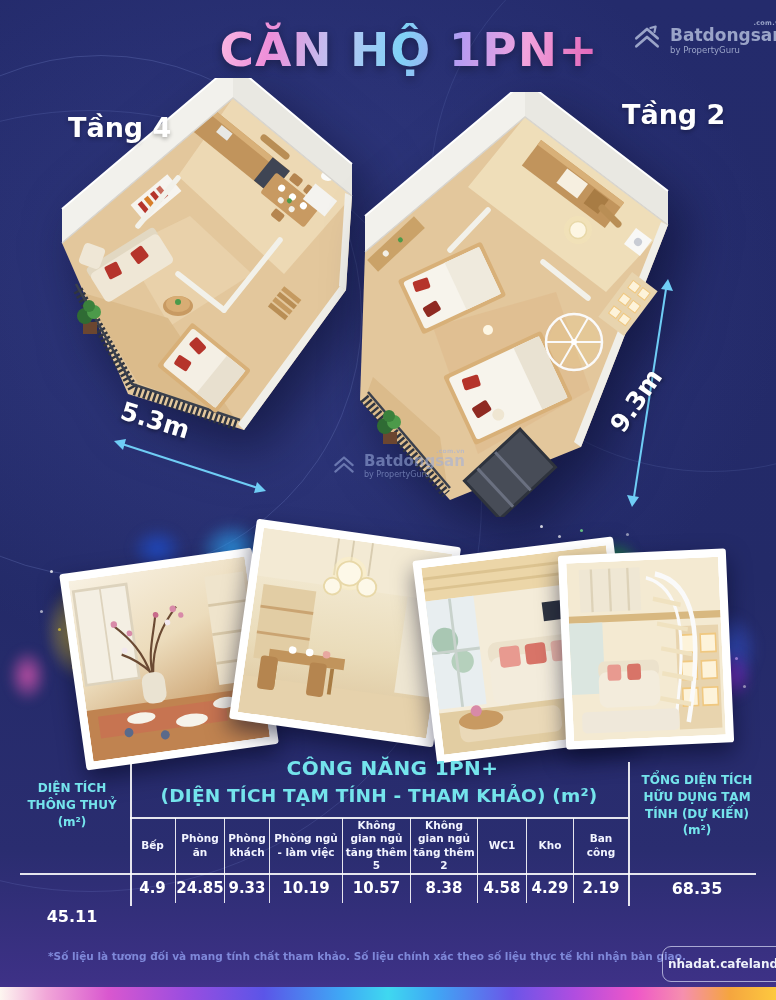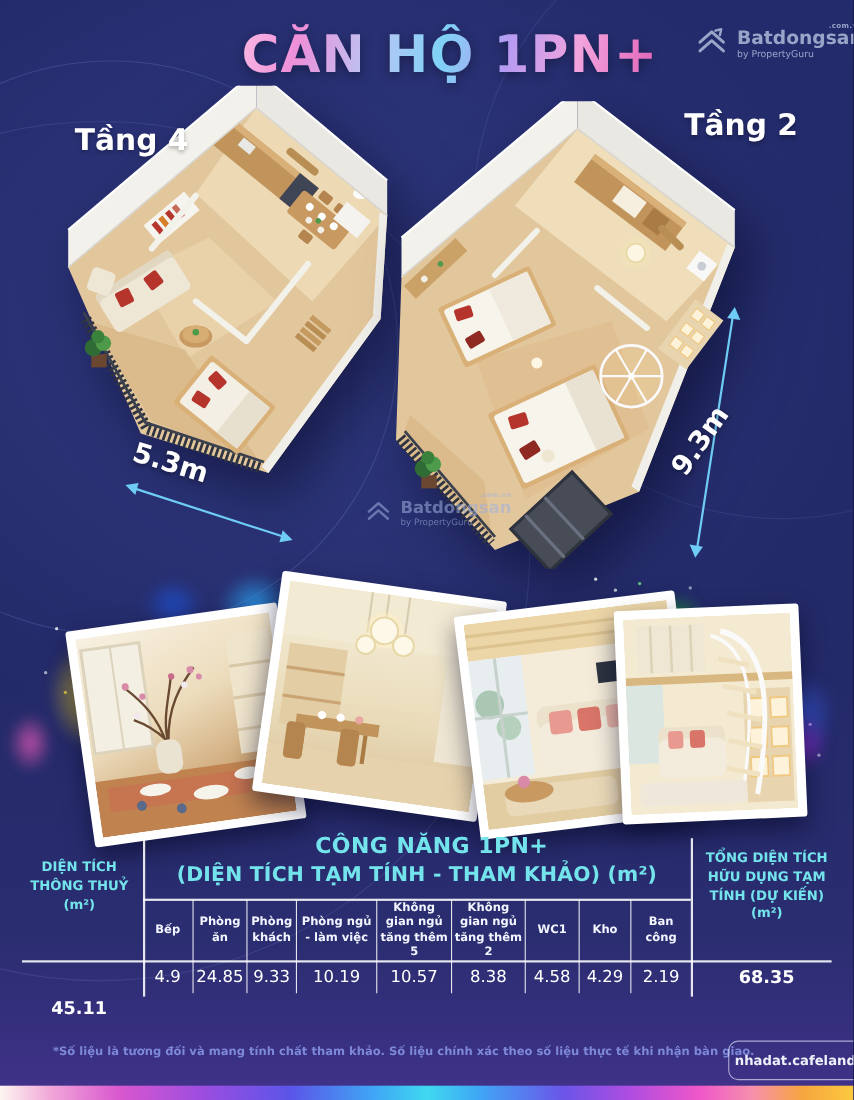--- a/index.html
+++ b/index.html
@@ -80,21 +80,21 @@
   .hr-main{position:absolute;left:20px;top:123px;width:736px;height:1.5px;background:rgba(255,255,255,.88);}
   .mid-grid{
     position:absolute;left:130px;top:68px;width:498px;height:85px;
     display:grid;grid-template-columns:46px 49px 45px 73px 68px 67px 49px 47px 54px;
     grid-template-rows:55px 30px;
   }
   .mg-cell{display:flex;align-items:center;justify-content:center;text-align:center;
     border-right:1.5px solid rgba(255,255,255,.88);padding:1px 2px;box-sizing:border-box;}
   .mg-cell:nth-child(9),.mg-cell:nth-child(18){border-right:none;}
   .mg-h{font-size:10.5px;font-weight:700;color:#f2f4ff;line-height:1.25;}
-  .mg-v{font-size:15px;font-weight:400;color:#fff;}
+  .mg-v{font-size:15px;font-weight:700;color:#fff;}
   .side-label{position:absolute;text-align:center;font-weight:800;font-size:12px;line-height:1.4;}
   .side-label.left{left:22px;top:30px;width:100px;}
   .side-label.right{left:631px;top:22px;width:132px;}
   .side-value{position:absolute;text-align:center;font-weight:800;font-size:16px;top:129px;}
   .side-value.left{left:14px;width:116px;margin-top:28px;}
   .side-value.right{left:630px;width:134px;}
 
   
   .footnote{position:absolute;left:30px;top:950px;width:650px;text-align:center;
     font-size:10.5px;font-weight:600;color:#7e88d9;z-index:6;margin-left:12px;}

